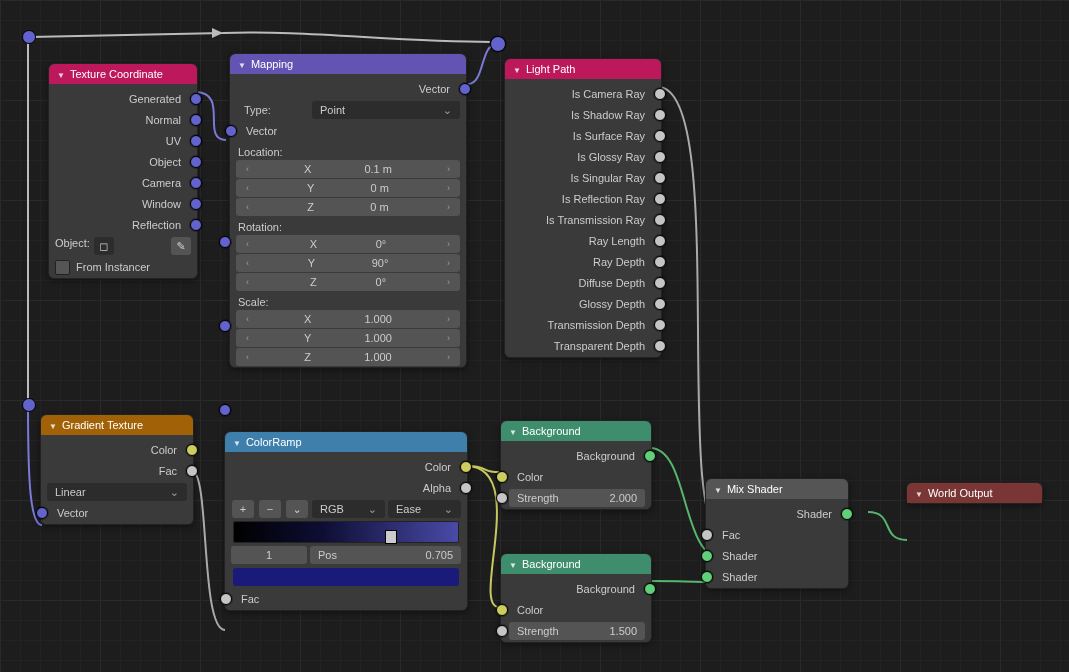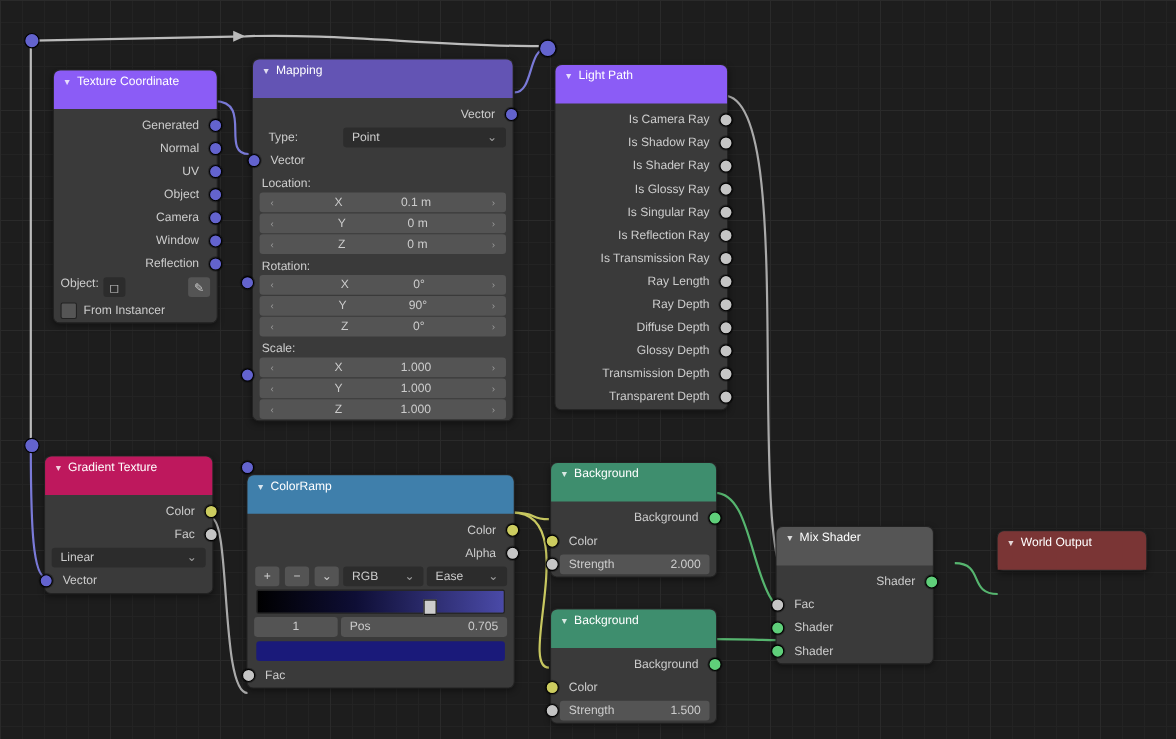--- a/index.html
+++ b/index.html
@@ -1,23 +1,23 @@
 <!DOCTYPE html>
 <html><head>
 <meta charset="utf-8">
 <style>
 html,body{margin:0;padding:0;width:1069px;height:672px;background:#1d1d1d;font-family:sans-serif;font-size:11px;color:#ccc;overflow:hidden}
 body{background-image:linear-gradient(#2a2a2a 1px,transparent 1px),linear-gradient(90deg,#2a2a2a 1px,transparent 1px),linear-gradient(#232323 1px,transparent 1px),linear-gradient(90deg,#232323 1px,transparent 1px);background-size:100px 100px,100px 100px,20px 20px,20px 20px}
 svg.wires{position:absolute;top:0;left:0;width:1069px;height:672px;pointer-events:none;z-index:1}
 .node{position:absolute;background:#3a3a3a;border:1px solid #222;border-radius:6px;box-shadow:0 2px 6px rgba(0,0,0,.4);z-index:2}
-.hdr{height:35px;line-height:20px;padding:0 8px;border-radius:6px 6px 0 0;color:#fff;font-size:11px}
+.hdr{height:20px;line-height:20px;padding:0 8px;border-radius:6px 6px 0 0;color:#fff;font-size:11px}
 .hdr::before{content:"▼";font-size:8px;margin-right:5px;opacity:.8}
-.hdr.red{background:#8b5cf6}
+.hdr.red{background:#be185d}
 .hdr.purple{background:#6354b4}
-.hdr.orange{background:#be185d}
+.hdr.orange{background:#a16207}
 .hdr.blue{background:#3f7fab}
 .hdr.green{background:#3e8e6e}
 .hdr.grey{background:#555}
 .hdr.darkred{background:#7a3535}
 .body{padding:4px 6px 0;position:relative}
 .row{display:flex;align-items:center;height:20px;margin:1px 0;position:relative}
 .row.out{justify-content:flex-end;padding-right:2px}
 .row.in{justify-content:flex-start;padding-left:2px}
 .lbl{padding:0 8px}
 .sock{width:10px;height:10px;border-radius:50%;position:absolute;border:1px solid #000;box-shadow:0 0 0 1px rgba(0,0,0,.3)}
@@ -196,21 +196,21 @@
   <div class="body">
     <div class="row out">
         <span class="lbl">Is Camera Ray</span>
         <span class="sock out float"></span>
       </div>
     <div class="row out">
         <span class="lbl">Is Shadow Ray</span>
         <span class="sock out float"></span>
       </div>
     <div class="row out">
-        <span class="lbl">Is Shader Ray</span>
+        <span class="lbl">Is Surface Ray</span>
         <span class="sock out float"></span>
       </div>
     <div class="row out">
         <span class="lbl">Is Glossy Ray</span>
         <span class="sock out float"></span>
       </div>
     <div class="row out">
         <span class="lbl">Is Singular Ray</span>
         <span class="sock out float"></span>
       </div>

